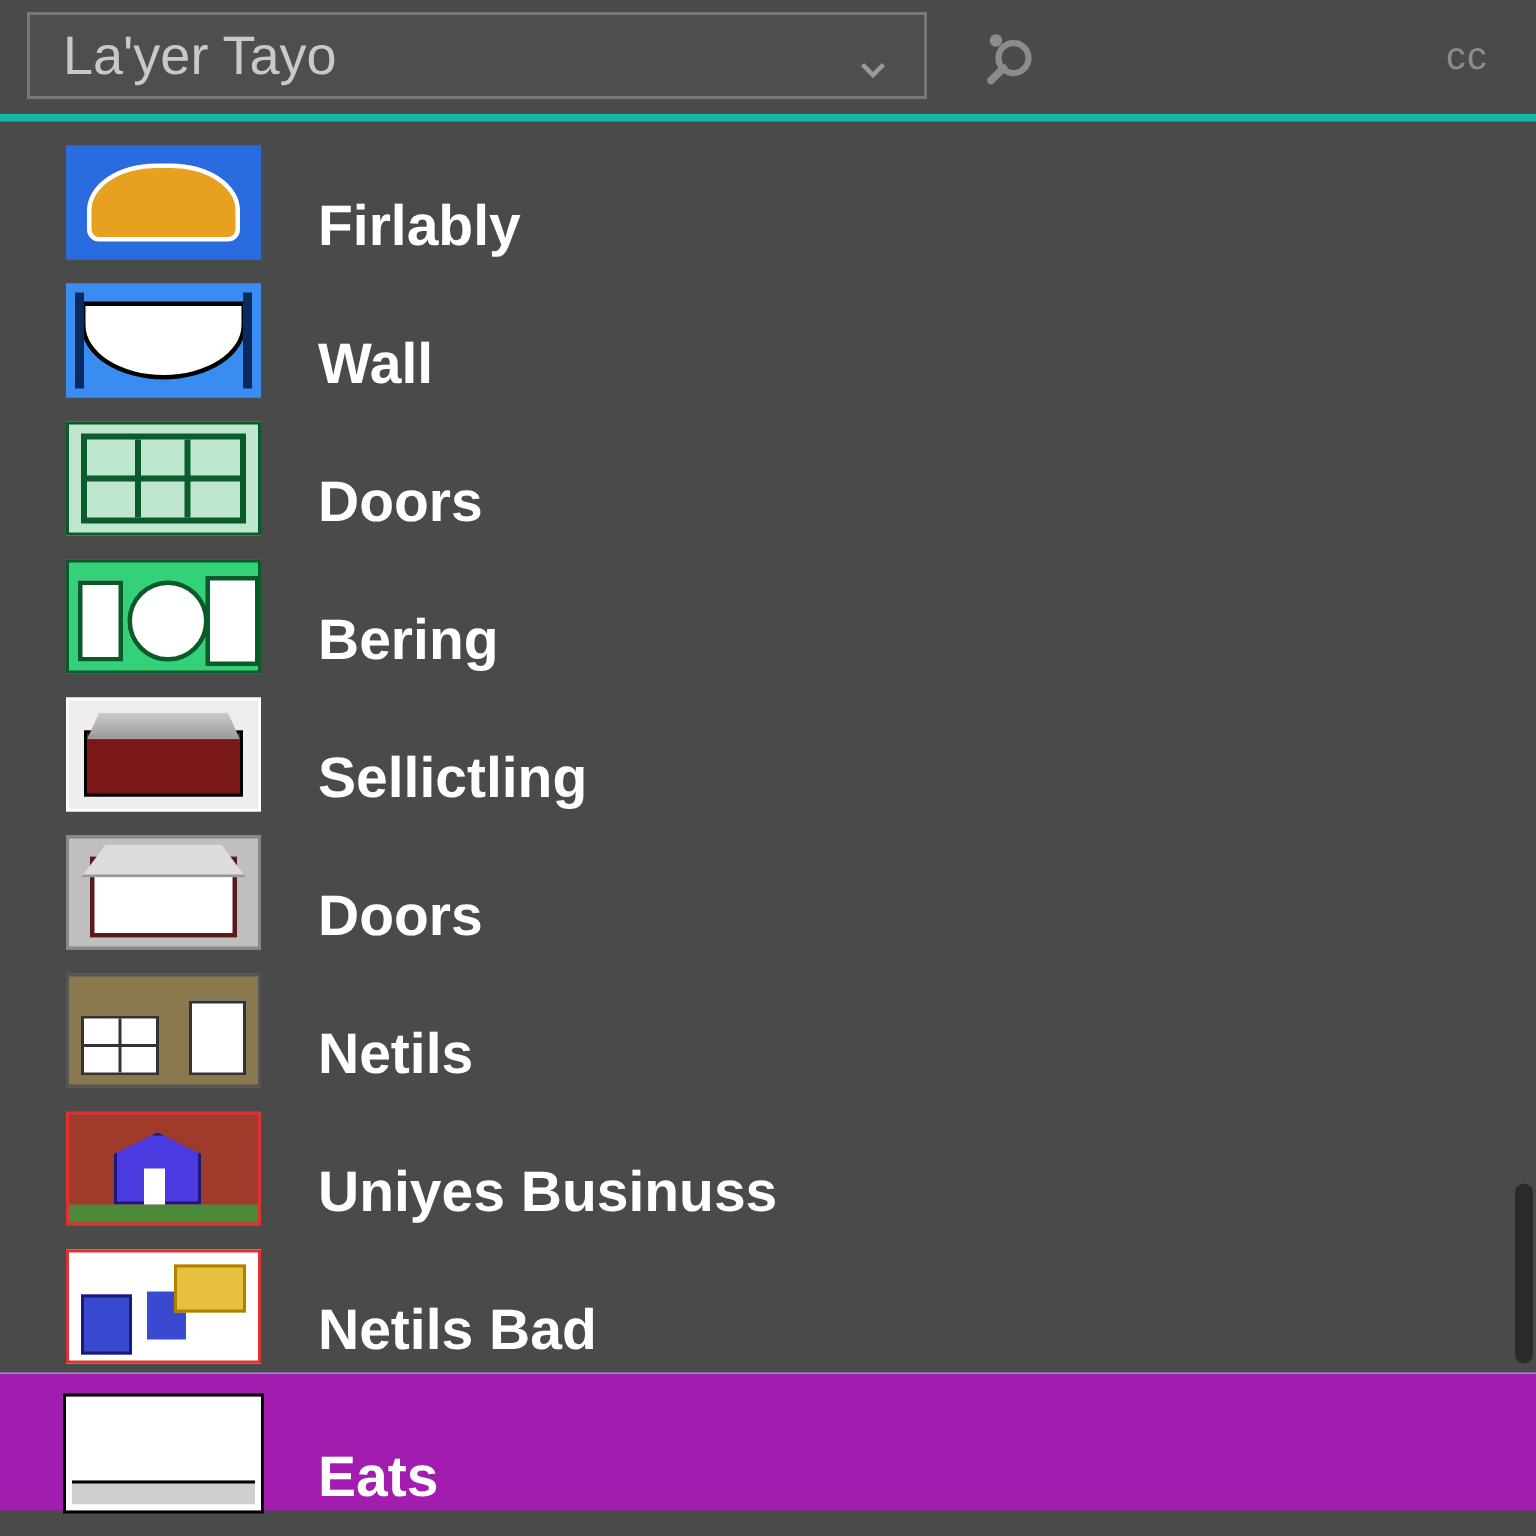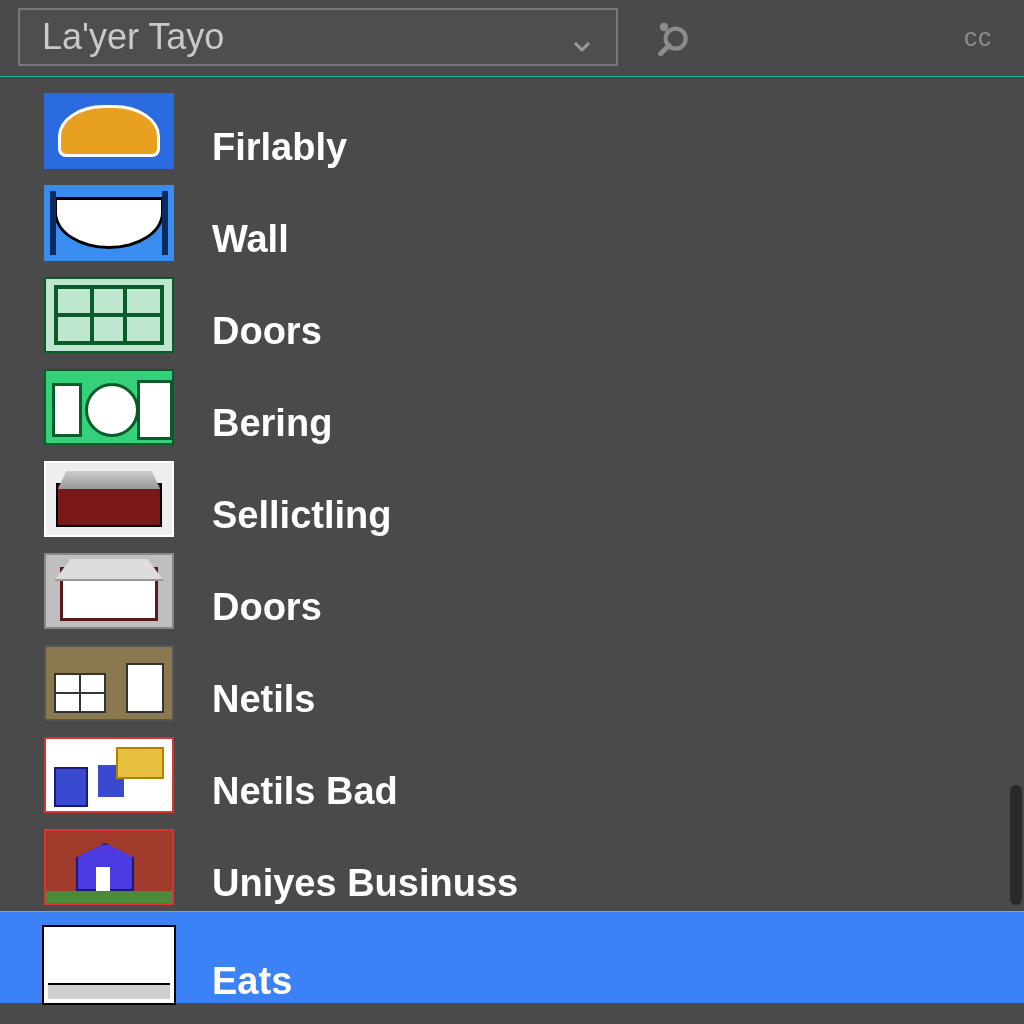--- a/index.html
+++ b/index.html
@@ -11,21 +11,21 @@
     overflow: hidden;
     user-select: none;
   }
 
   
   .header {
     display: flex;
     align-items: center;
     padding: 8px 18px 10px 18px;
     gap: 28px;
-    border-bottom: 1px solid #14b8a6;
+    border-bottom: 5px solid #14b8a6;
   }
   .dropdown {
     flex: 0 0 600px;
     height: 58px;
     border: 2px solid #777;
     background: #4e4e4e;
     display: flex;
     align-items: center;
     justify-content: space-between;
     padding: 0 22px;
@@ -54,21 +54,21 @@
   }
   .layer-row {
     display: flex;
     align-items: flex-end;
     height: 92px;
     padding-left: 44px;
     gap: 38px;
     cursor: pointer;
   }
   .layer-row.selected {
-    background: #3b82f6;
+    background: #a21caf;
     border-top: 1px solid #7aa;
     margin-top: 6px;
   }
   .layer-row .thumb {
     width: 130px;
     height: 76px;
     flex-shrink: 0;
     background: #fff;
     border: 2px solid #000;
     display: flex;
@@ -344,27 +344,27 @@
     <div class="thumb t5"></div>
     <span class="label">Doors</span>
   </div>
 
   <div class="layer-row">
     <div class="thumb t6"></div>
     <span class="label">Netils</span>
   </div>
 
   <div class="layer-row">
+    <div class="thumb t8"></div>
+    <span class="label">Uniyes Businuss</span>
+  </div>
+
+  <div class="layer-row">
     <div class="thumb t7"></div>
     <span class="label">Netils Bad</span>
-  </div>
-
-  <div class="layer-row">
-    <div class="thumb t8"></div>
-    <span class="label">Uniyes Businuss</span>
   </div>
 
   <div class="layer-row selected">
     <div class="thumb t9"></div>
     <span class="label">Eats</span>
   </div>
 
   <div class="scroll-thumb"></div>
 </div>
 

